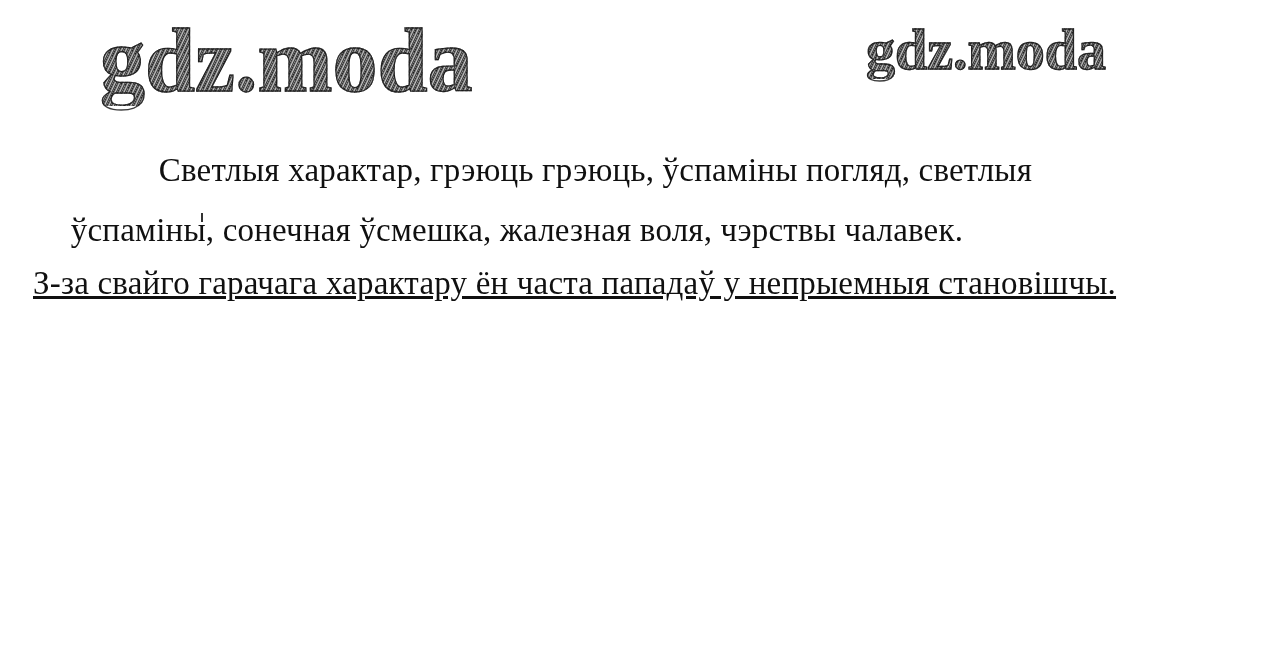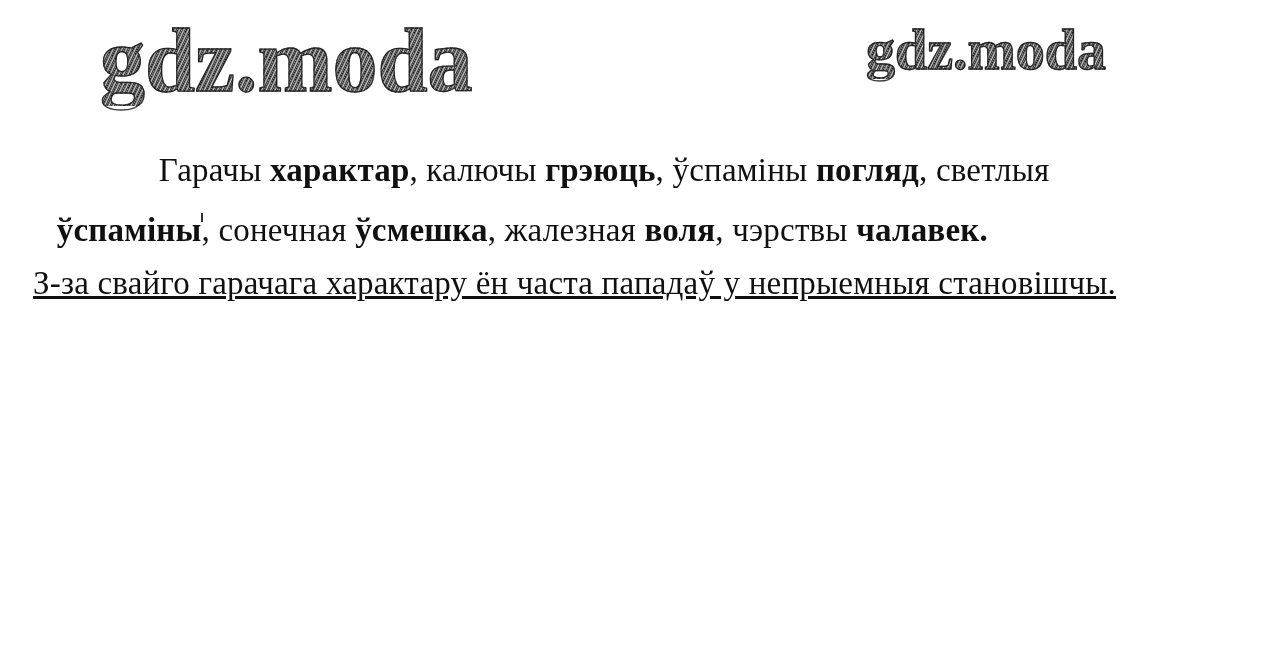--- a/index.html
+++ b/index.html
@@ -43,23 +43,23 @@
     white-space:pre;
   }
 
   
   .line{
     position:absolute;
     font-size:33px;
     white-space:pre;
     letter-spacing:0.2px;
   }
-  .b{font-weight:bold;}
+  .b{font-weight:normal;}
   #line1{left:125px;top:115px;}
-  #line2{left:23px;top:175px;}
+  #line2{left:37px;top:175px;}
   #line3{left:33px;top:265px;text-decoration:underline;}
   #line4{left:32px;top:325px;}
 
   
   .speck{
     position:absolute;
     left:201px;top:213px;
     width:2px;height:9px;
     background:#333;
   }
@@ -68,21 +68,21 @@
 <body>
 
 <div class="canvas">
 
   <div class="wm wm-left">gdz.moda</div>
 
 
   <div class="wm wm-right">gdz.moda</div>
 
   <div class="line" id="line1">
-    <span>Гарачы </span><span class="b">характар</span><span>, калючы </span><span class="b">грэюць</span><span>, ўспаміны </span><span class="b">погляд</span><span>, светлыя</span>
+    <span>Светлыя </span><span class="b">характар</span><span>, грэюць </span><span class="b">грэюць</span><span>, ўспаміны </span><span class="b">погляд</span><span>, светлыя</span>
   </div>
 
   <div class="line" id="line2">
     <span class="b">ўспаміны</span><span>, сонечная </span><span class="b">ўсмешка</span><span>, жалезная </span><span class="b">воля</span><span>, чэрствы </span><span class="b">чалавек.</span>
   </div>
 
   <div class="speck"></div>
 
   <div class="line" id="line3">З-за свайго гарачага характару ён часта пападаў у непрыемныя становішчы.</div>
 

